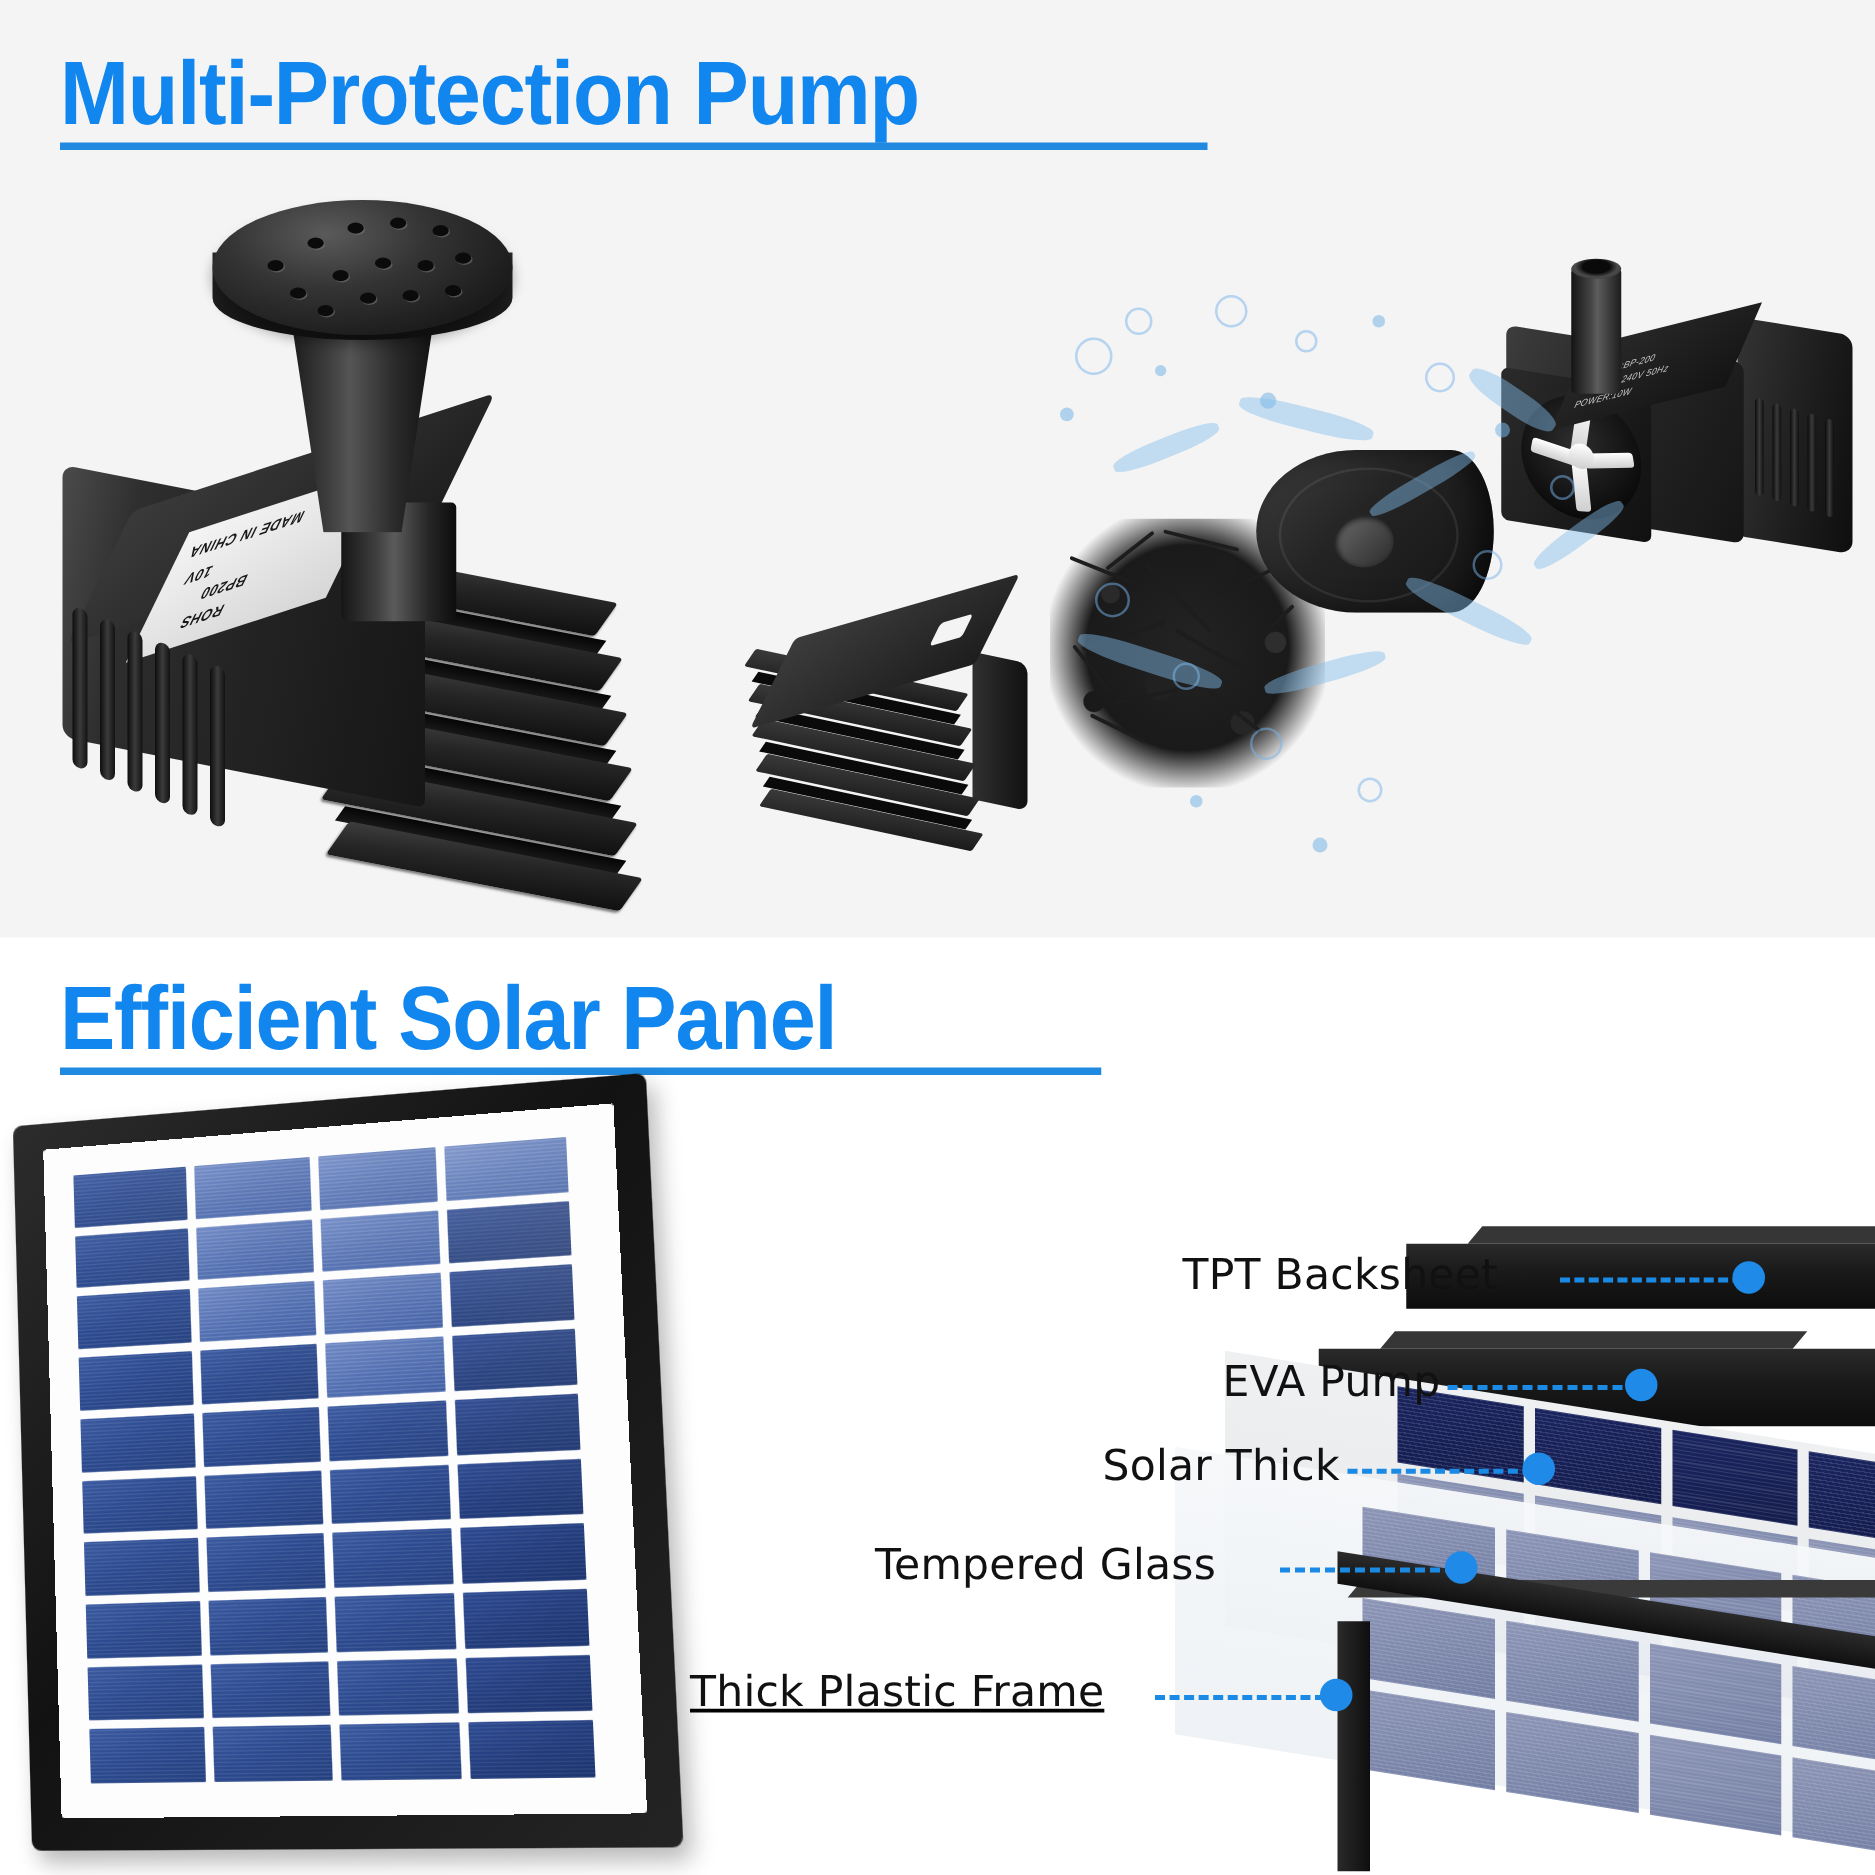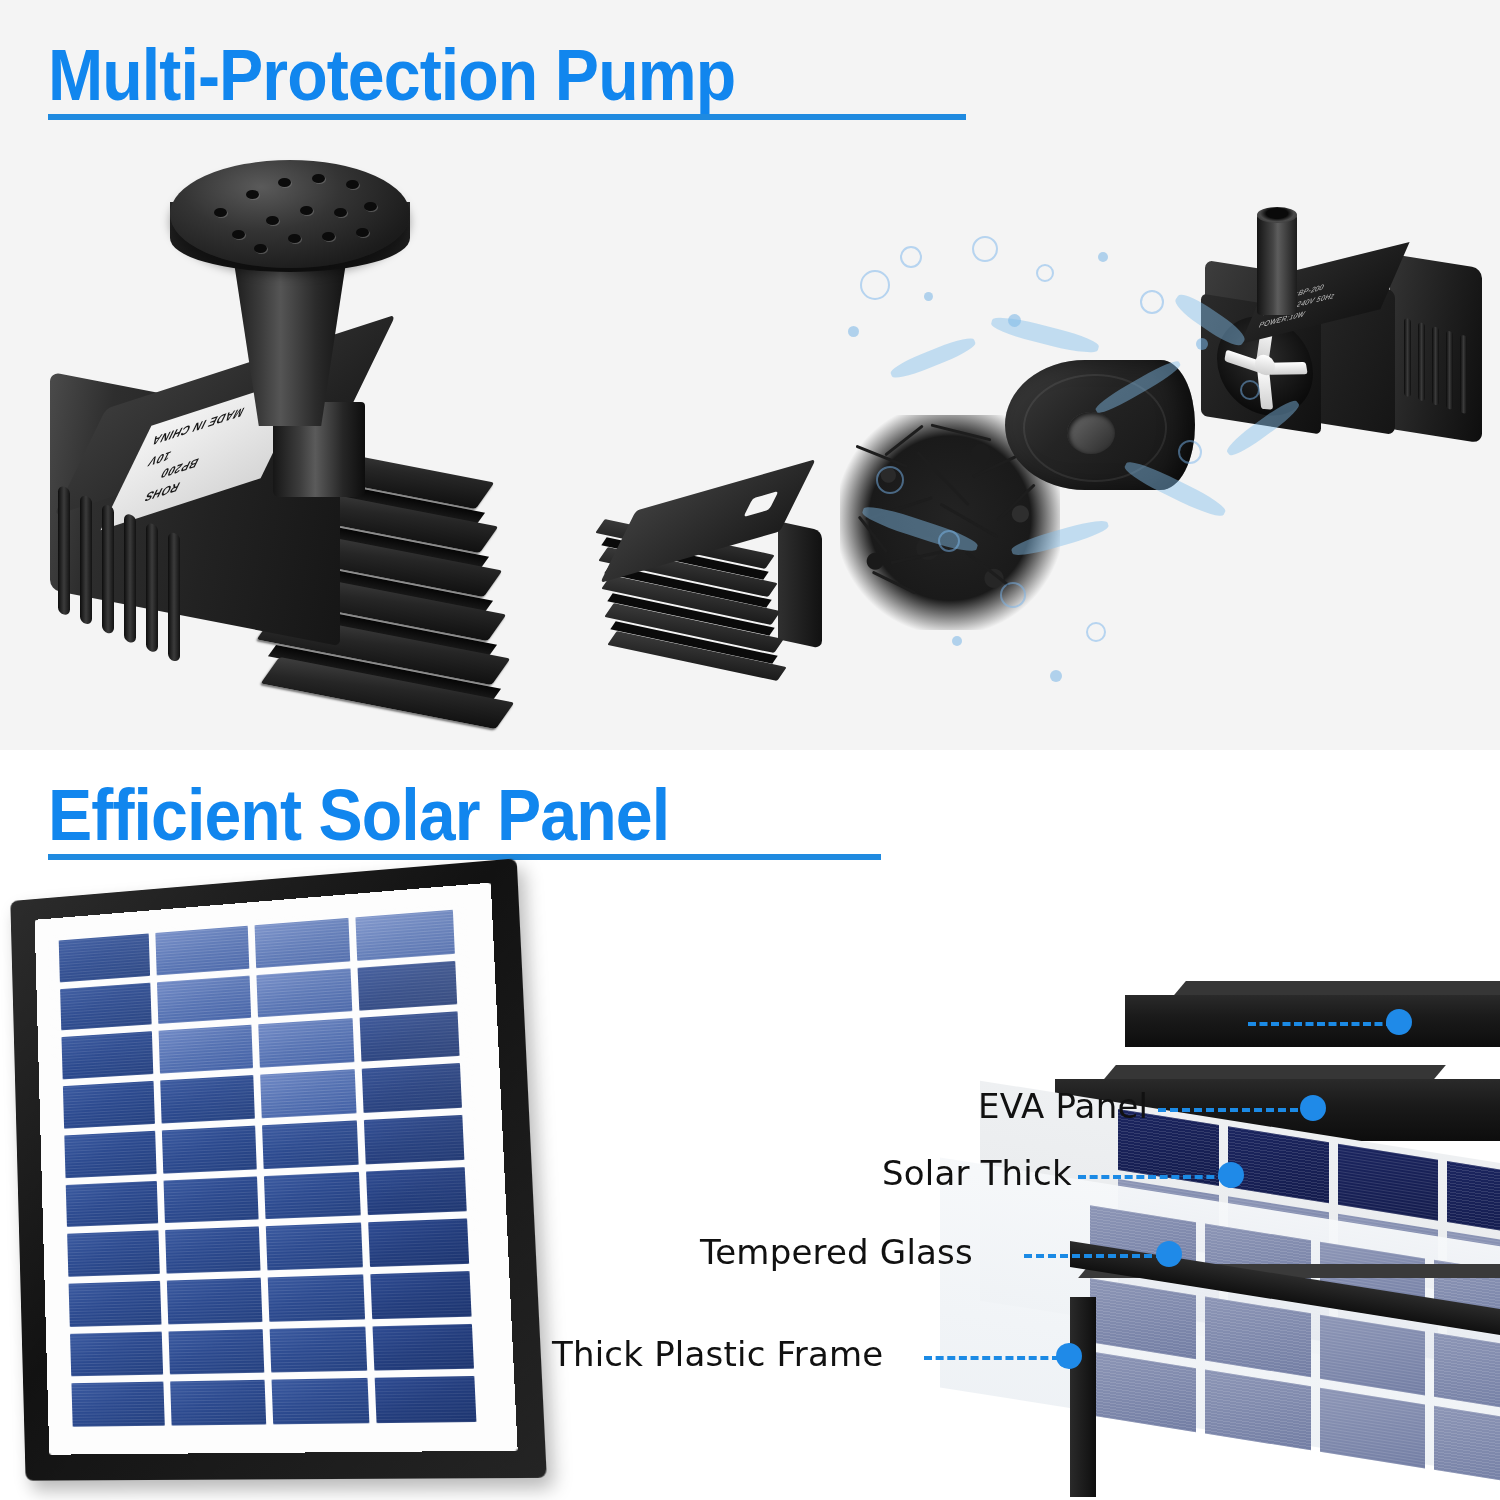--- a/index.html
+++ b/index.html
@@ -562,40 +562,43 @@
         <div class="xcell"></div>
         <div class="xcell"></div>
         <div class="xcell"></div>
     </div>
 
     <div class="frame-bar-top"></div>
     <div class="frame-bar"></div>
     <div class="frame-leg"></div>
   </div>
 
+  <div class="callout" style="left:946px;top:1000px;">
+    <span class="callout-label">TPT Backsheet</span>
+  </div>
   <div class="callout-dash" style="left:1248px;top:1022px;width:146px;"></div>
   <div class="callout-dot" style="left:1386px;top:1009px;"></div>
 
   <div class="callout" style="left:978px;top:1086px;">
-    <span class="callout-label">EVA Panel</span>
+    <span class="callout-label">EVA Pump</span>
   </div>
   <div class="callout-dash" style="left:1158px;top:1108px;width:152px;"></div>
   <div class="callout-dot" style="left:1300px;top:1095px;"></div>
 
   <div class="callout" style="left:882px;top:1153px;">
     <span class="callout-label">Solar Thick</span>
   </div>
   <div class="callout-dash" style="left:1078px;top:1175px;width:148px;"></div>
   <div class="callout-dot" style="left:1218px;top:1162px;"></div>
 
   <div class="callout" style="left:700px;top:1232px;justify-content:center;">
     <span class="callout-label">Tempered Glass</span>
   </div>
   <div class="callout-dash" style="left:1024px;top:1254px;width:140px;"></div>
   <div class="callout-dot" style="left:1156px;top:1241px;"></div>
 
-  <div class="callout" style="left:552px;top:1334px;">
+  <div class="callout" style="left:552px;top:1334px;text-decoration:underline;">
     <span class="callout-label">Thick Plastic Frame</span>
   </div>
   <div class="callout-dash" style="left:924px;top:1356px;width:136px;"></div>
   <div class="callout-dot" style="left:1056px;top:1343px;"></div>
 
 </div>
 
 </body></html>

